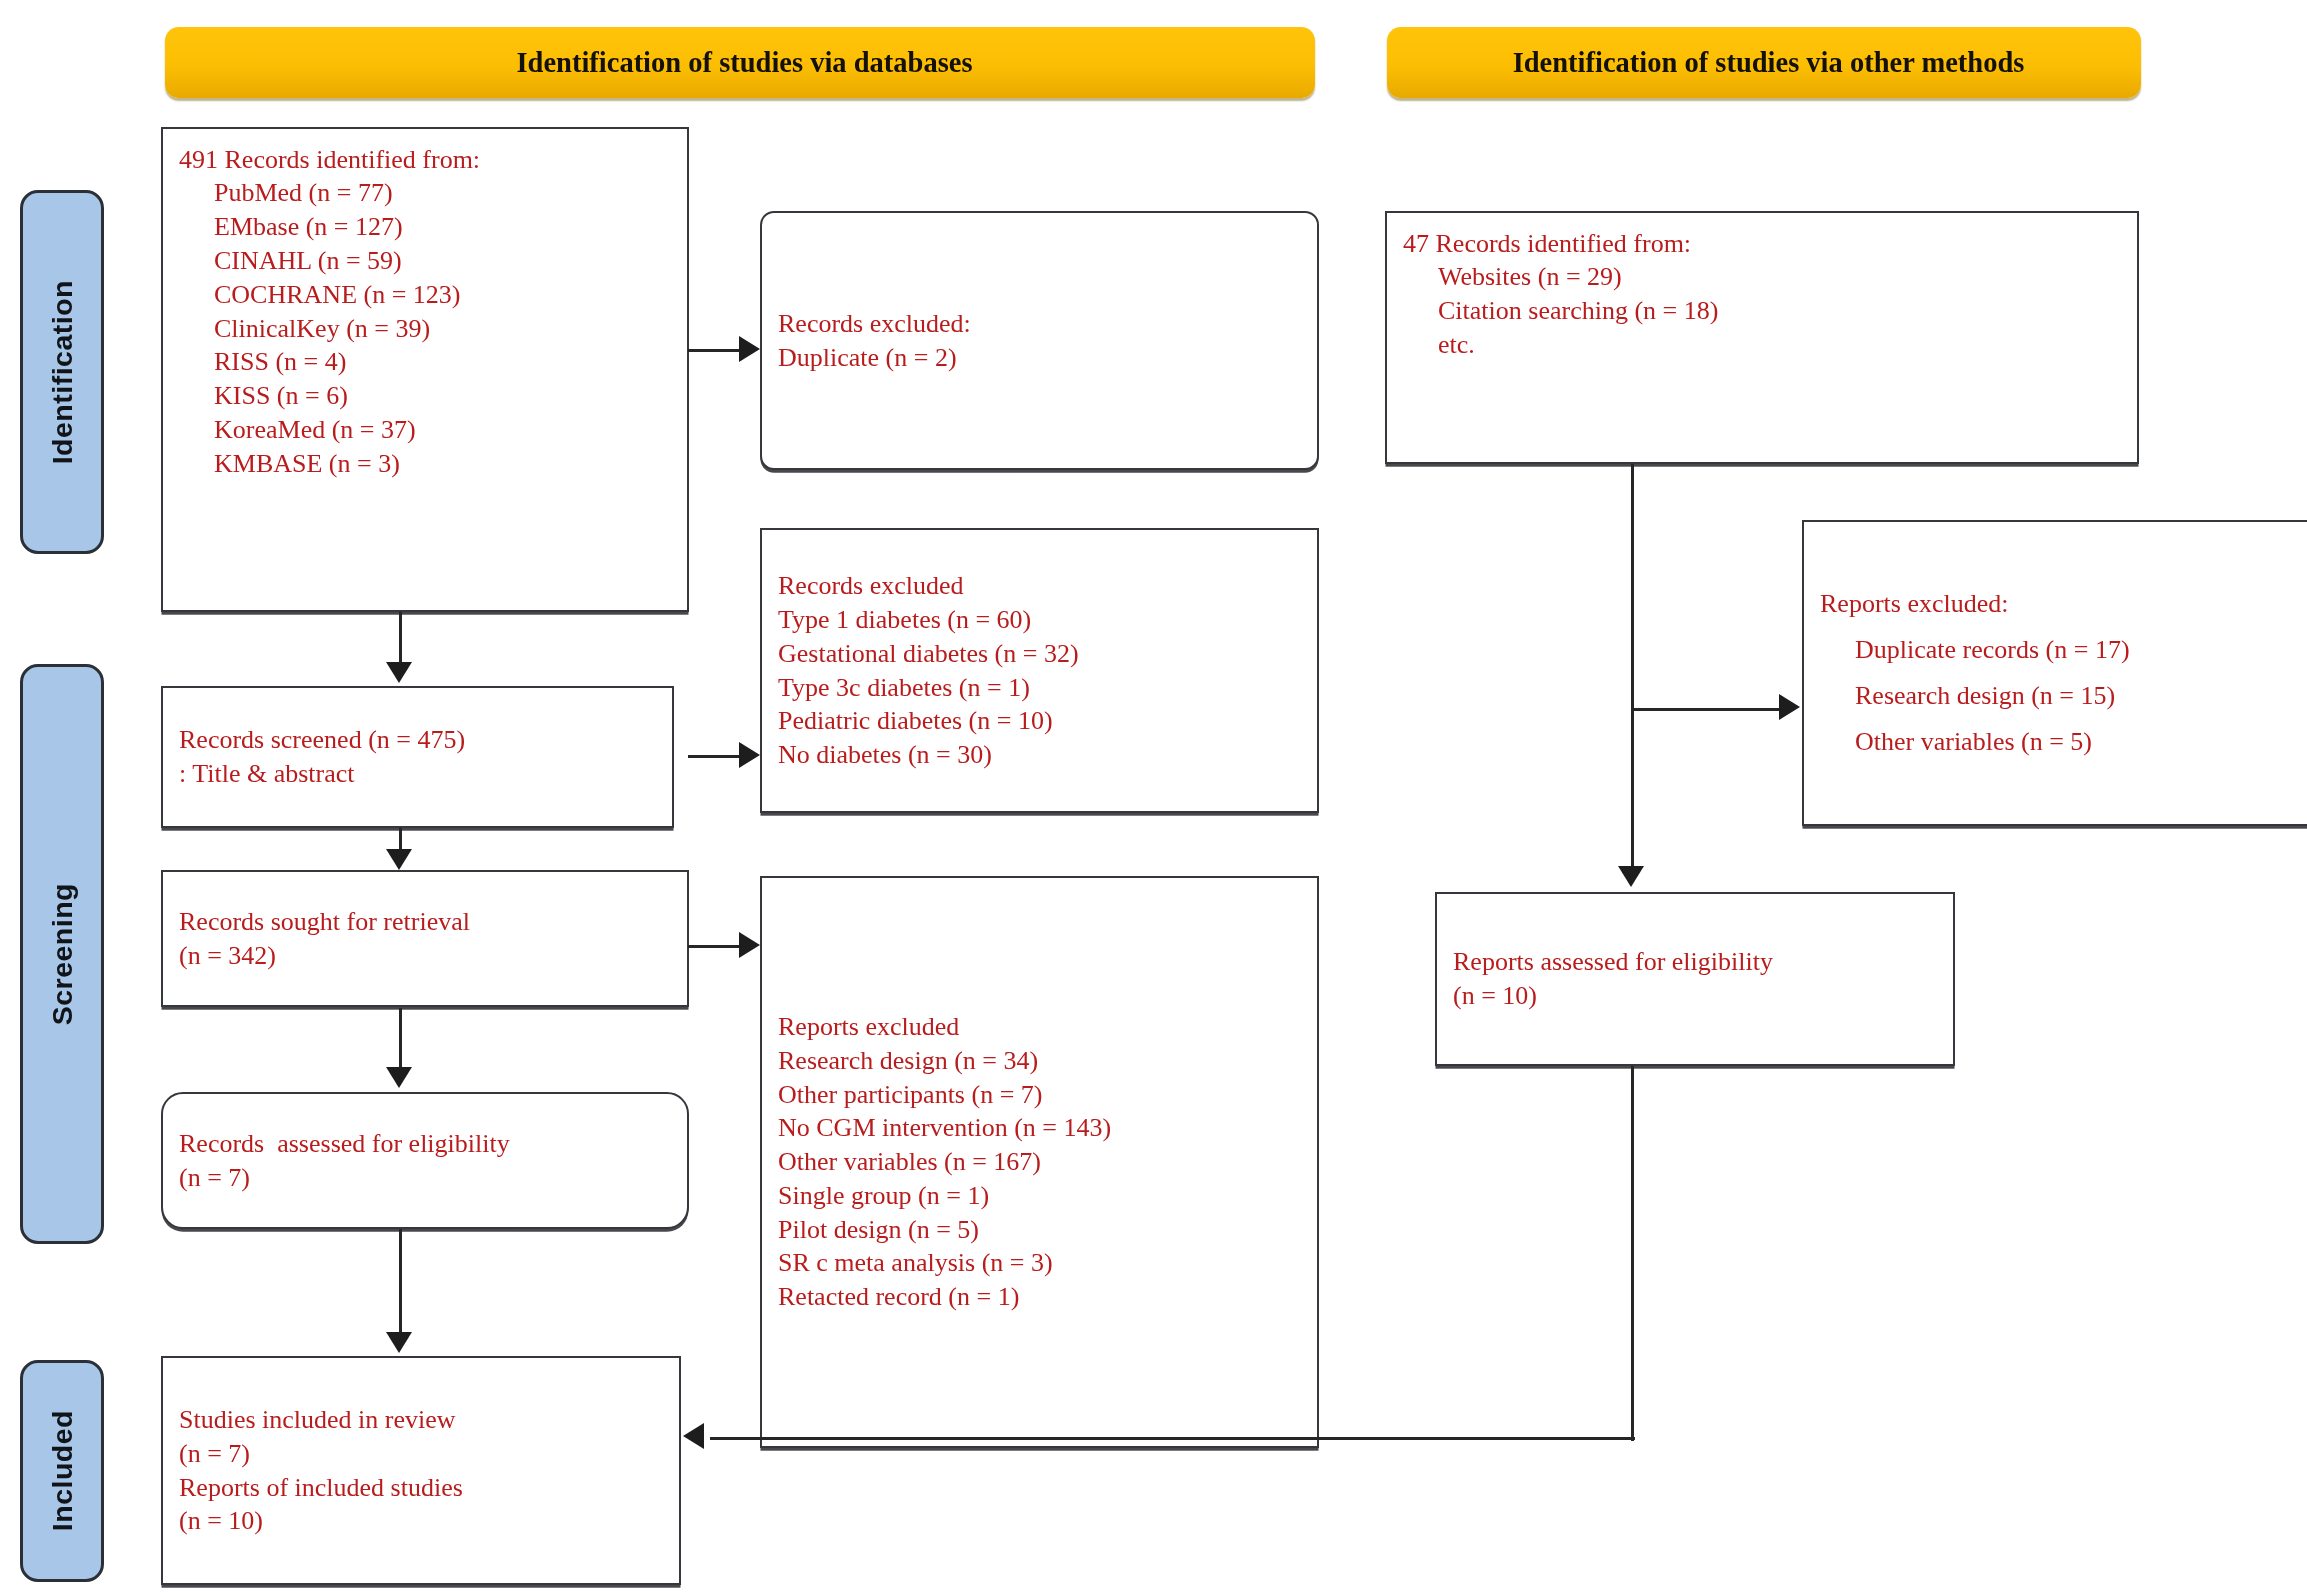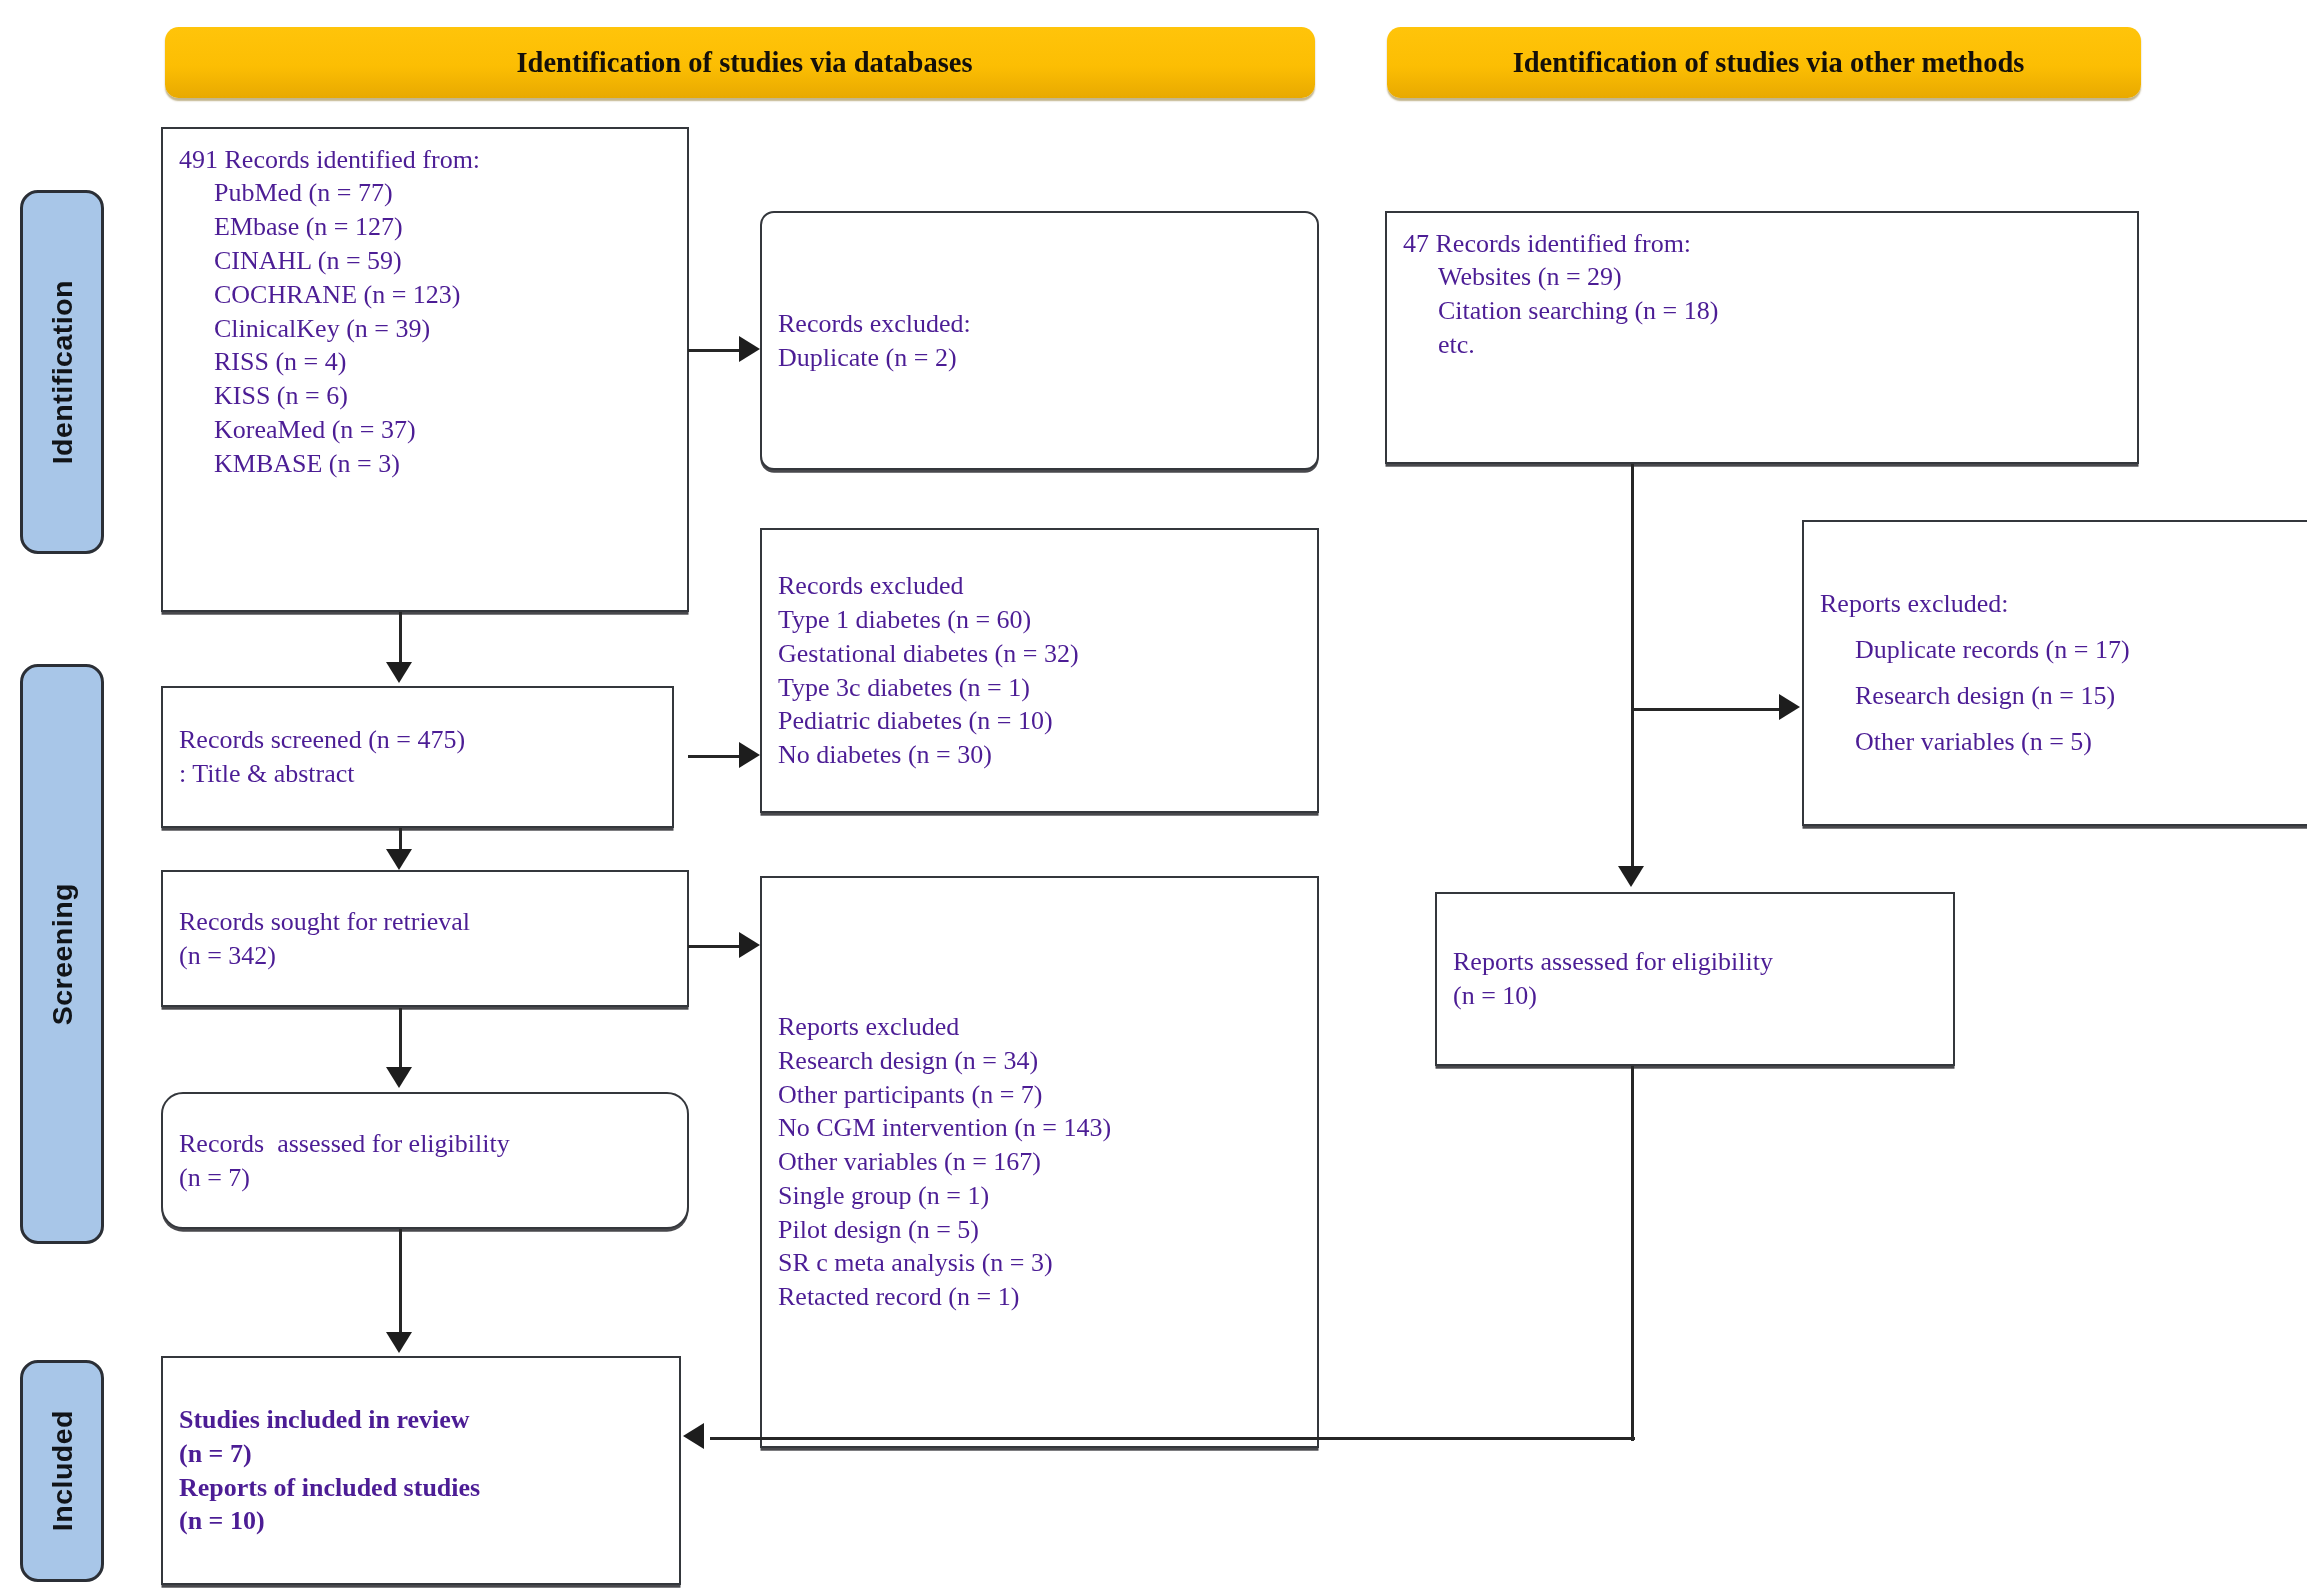--- a/index.html
+++ b/index.html
@@ -52,21 +52,21 @@
     box-sizing:border-box;
     box-shadow:0 3.2px 0 -0.5px rgba(40,40,45,.85);
     padding:13.7px 16px;
     display:flex;
     flex-direction:column;
     justify-content:center;
   }
   .box .ln{
     font-size:26px;
     line-height:1.30;
-    color:#4c1d95;
+    color:#b91c1c;
     white-space:pre;
   }
   .box .ln.indent{ padding-left:35px; }
   .box.topal{ justify-content:flex-start; }
 
   
   .vline,.hline{position:absolute;background:#262626;}
   .vline{width:3.2px;}
   .hline{height:3.2px;}
   .arw{position:absolute;width:0;height:0;}
@@ -141,21 +141,21 @@
   <div class="ln">Pilot design (n = 5)</div>
   <div class="ln">SR c meta analysis (n = 3)</div>
   <div class="ln">Retacted record (n = 1)</div>
 </div>
 
 <div class="box" style="left:161px;top:1092px;width:528px;height:137px;border-radius:22px;">
   <div class="ln">Records  assessed for eligibility</div>
   <div class="ln">(n = 7)</div>
 </div>
 
-<div class="box" style="left:161px;top:1356px;width:520px;height:229px;font-weight:bold;">
+<div class="box" style="left:161px;top:1356px;width:520px;height:229px;">
   <div class="ln">Studies included in review</div>
   <div class="ln">(n = 7)</div>
   <div class="ln">Reports of included studies</div>
   <div class="ln">(n = 10)</div>
 </div>
 
 <div class="box topal" style="left:1385px;top:211px;width:754px;height:253px;">
   <div class="ln">47 Records identified from:</div>
   <div class="ln indent">Websites (n = 29)</div>
   <div class="ln indent">Citation searching (n = 18)</div>

